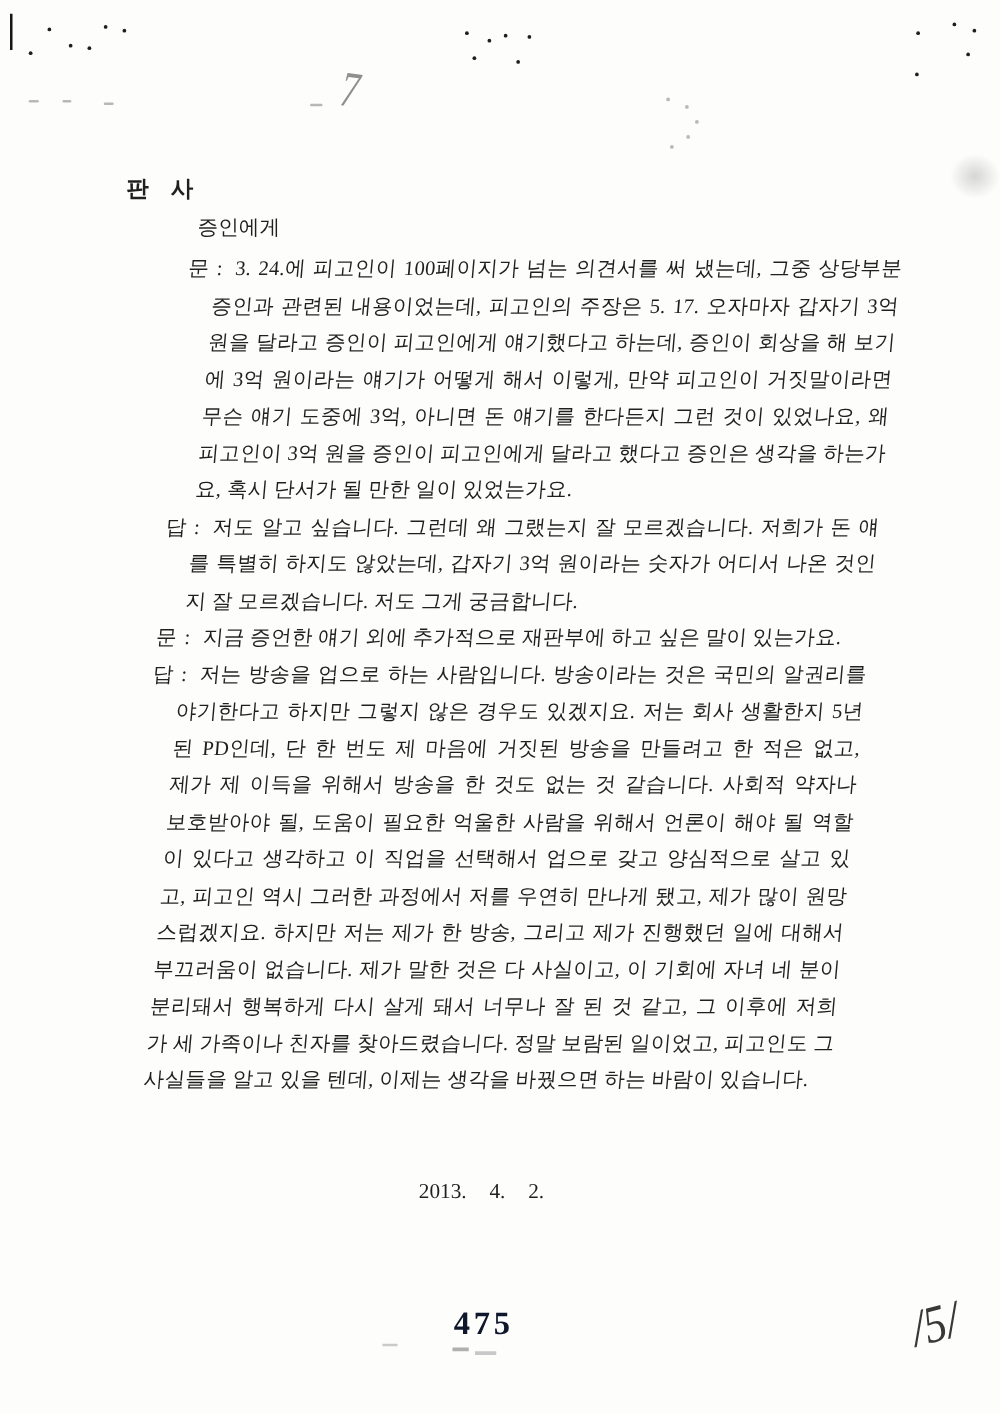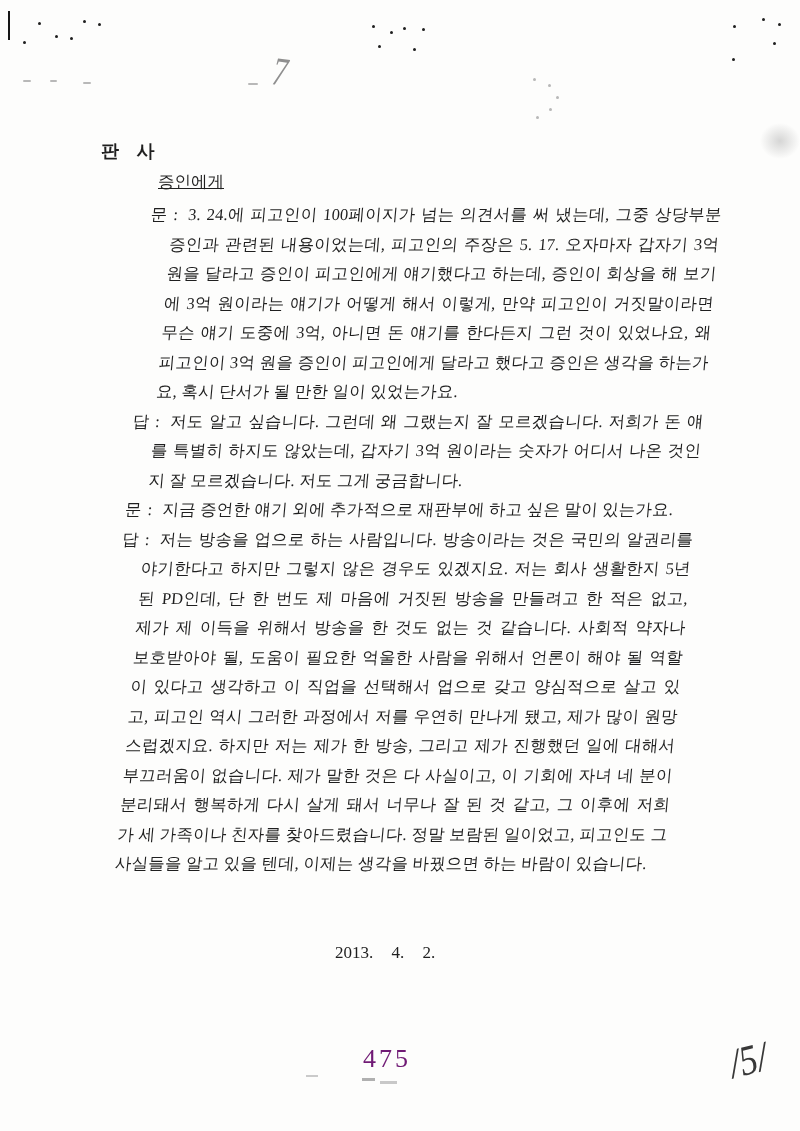--- a/index.html
+++ b/index.html
@@ -19,21 +19,20 @@
     left: 101px; top: 139px;
     font-size: 18px;
     word-spacing: 11px;
     letter-spacing: 1px;
     font-weight: bold;
   }
   .addressee {
     position: absolute;
     left: 158px; top: 171px;
     font-size: 16.5px;
-    text-decoration: underline;
   }
 
   
   .transcript {
     position: absolute;
     left: 152px; top: 200px;
     width: 571px;
     font-size: 16.5px;
     transform: skewX(-5deg);
     transform-origin: 0 0;
@@ -57,23 +56,23 @@
     position: absolute;
     left: 335px; top: 943px;
     font-size: 17px;
     word-spacing: 14px;
     text-align: center;
   }
   .page-number {
     position: absolute;
     left: 363px; top: 1044px;
     font-size: 26px;
-    font-weight: normal;
+    font-weight: bold;
     letter-spacing: 3px;
-    color: #701a75;
+    color: #0f172a;
   }
   .hand-annotation {
     position: absolute;
     left: 726px; top: 1036px;
     font-size: 42px;
     font-style: italic;
     color: #383838;
     transform: rotate(-14deg) scaleX(0.85);
     transform-origin: center;
   }

